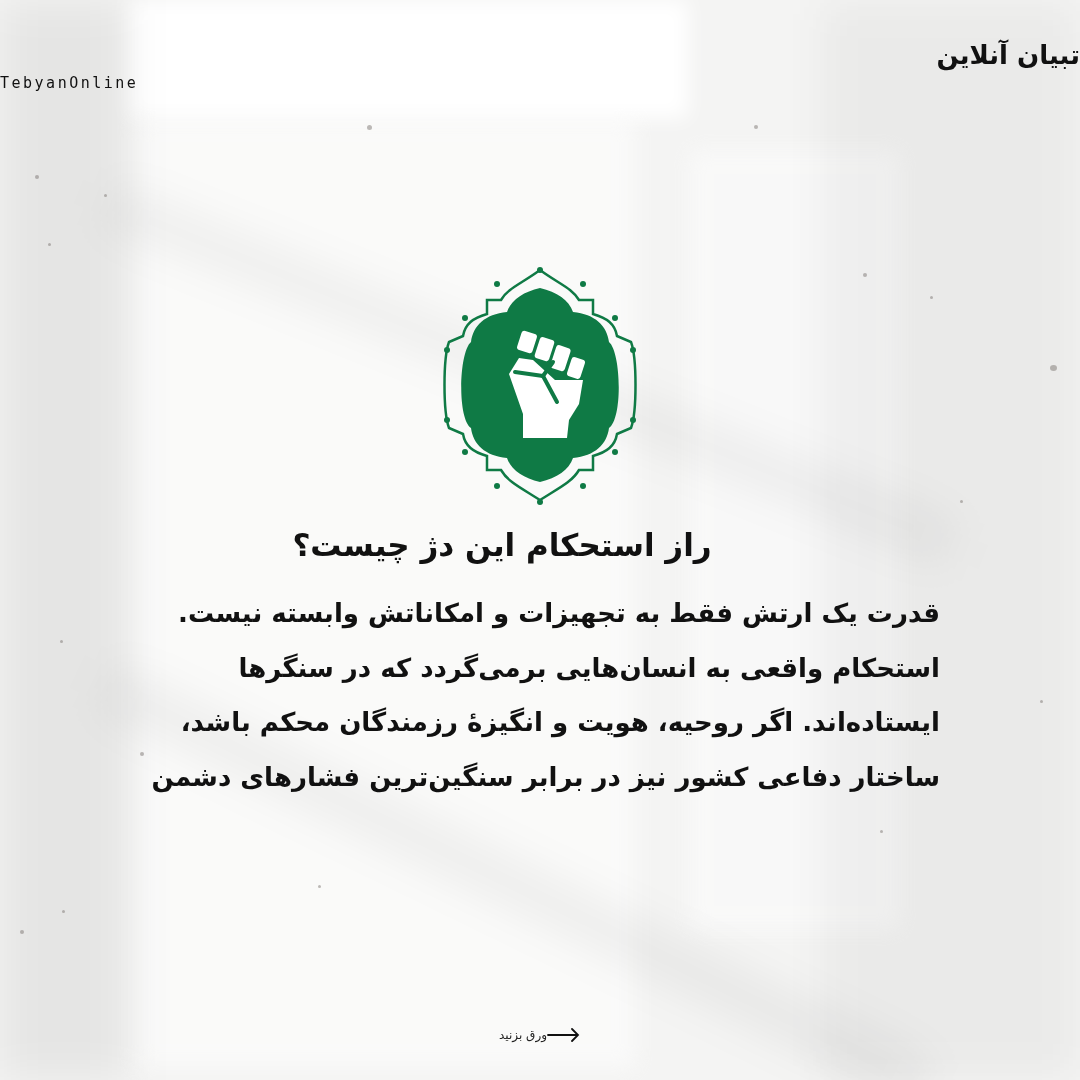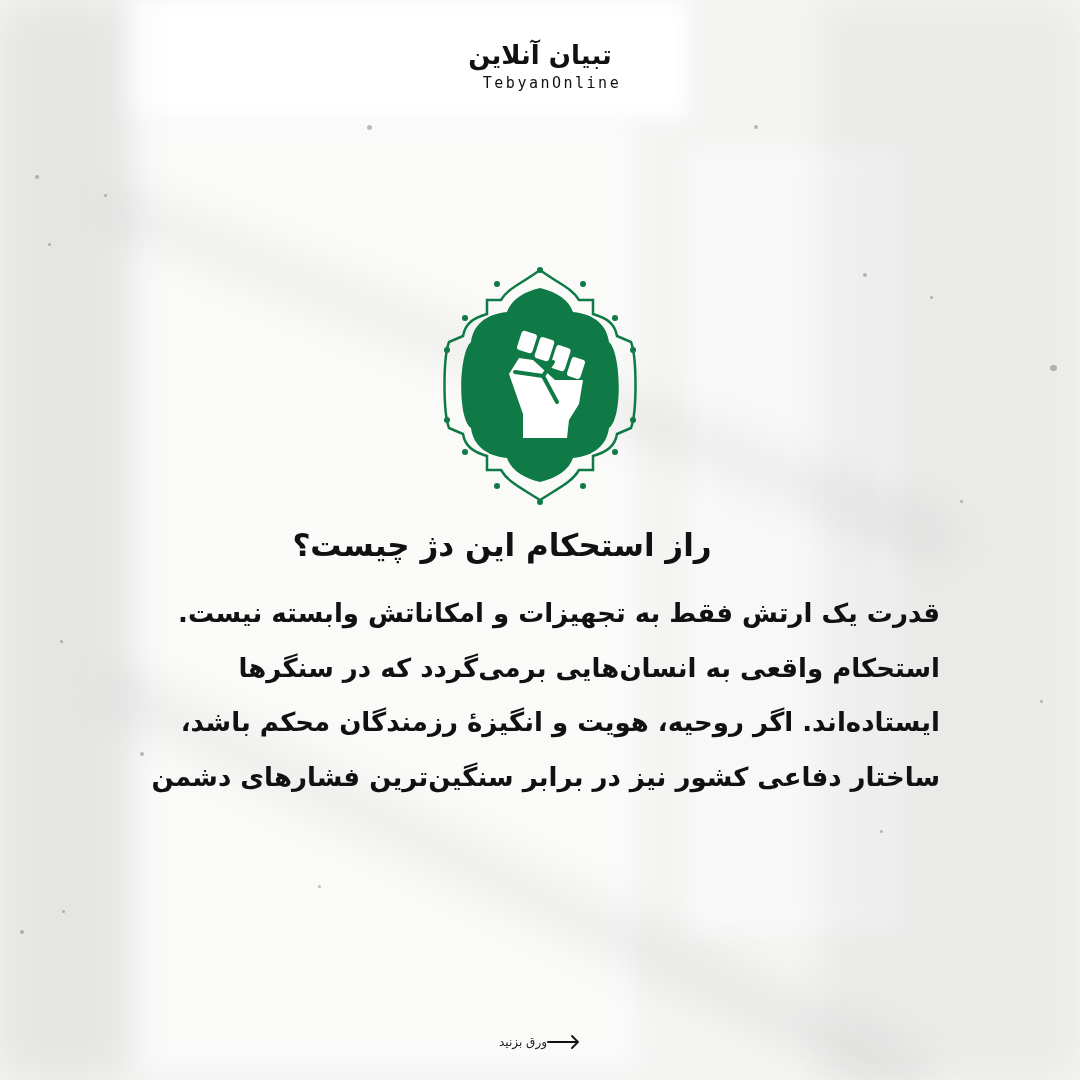--- a/index.html
+++ b/index.html
@@ -6,32 +6,32 @@
   body {
     width:1080px; height:1080px; overflow:hidden; position:relative;
     background:#f4f4f3;
     font-family:"DejaVu Sans", sans-serif;
   }
   .bg { position:absolute; inset:0; overflow:hidden; }
   .light { position:absolute; background:#ffffff; filter:blur(10px); }
   .shade { position:absolute; background:rgba(0,0,0,0.06); filter:blur(22px); }
   .speck { position:absolute; border-radius:50%; background:rgba(110,105,100,0.45); }
 
-  .logo { position:absolute; top:40px; left:0; width:1080px; text-align:center; }
+  .logo { position:absolute; top:40px; left:0; width:1080px; }
   .logo-fa { font-size:26px; font-weight:bold; color:#111; line-height:30px; direction:rtl; font-family:"DejaVu Sans", sans-serif; }
-  .logo-en { font-size:15px; letter-spacing:2.5px; color:#111; line-height:18px; margin-top:4px; font-family:"DejaVu Sans Mono", monospace;margin-left:24px; }
+  .logo-en { font-size:15px; letter-spacing:2.5px; color:#111; line-height:18px; margin-top:4px; font-family:"DejaVu Sans Mono", monospace; }
 
   .emblem { position:absolute; left:437px; top:262px; width:206px; height:246px; }
 
   .title { position:absolute; top:520px; left:0; width:1004px; text-align:center; direction:rtl;
            font-size:31px; font-weight:bold; color:#111; line-height:50px; }
   .body-text { position:absolute; top:586px; left:140px; width:800px; text-align:right; direction:rtl;
            font-size:26px; font-weight:bold; color:#111; line-height:54.5px; }
 
-  .swipe { position:absolute; top:1028px; left:0; width:1080px; display:flex; justify-content:center; align-items:center; gap:0; direction:ltr;margin-top:7px; }
+  .swipe { position:absolute; top:1028px; left:0; width:1080px; display:flex; justify-content:center; align-items:center; gap:0; direction:ltr; }
   .swipe-label { font-size:12px; color:#222; direction:rtl; }
   .arrow { width:34px; height:14px; }
 </style>
 </head>
 <body>
 
 <div class="bg">
   <div class="light" style="left:128px;top:0;width:560px;height:118px;"></div>
   <div class="light" style="left:135px;top:118px;width:500px;height:950px;opacity:0.55;"></div>
   <div class="light" style="left:690px;top:150px;width:210px;height:780px;opacity:0.45;"></div>

